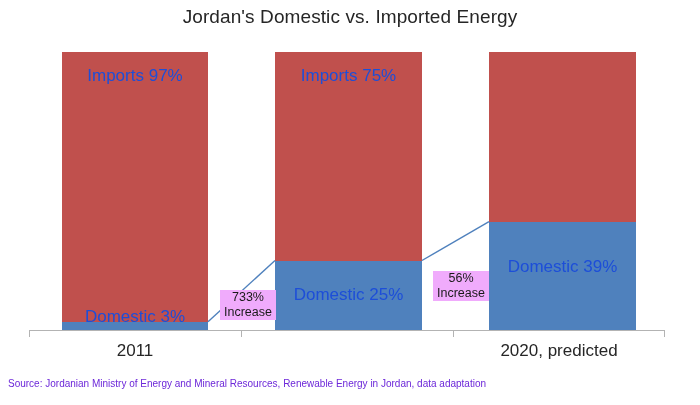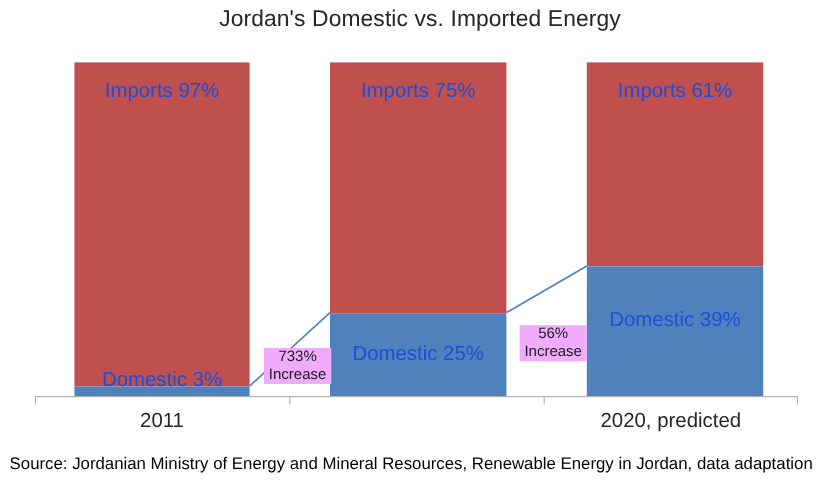--- a/index.html
+++ b/index.html
@@ -77,22 +77,22 @@
     line-height: 15px;
     color: #1a1a1a;
     background: #f0abfc;
     white-space: nowrap;
     z-index: 5;
   }
   #source-note {
     position: absolute;
     left: 8px;
     top: 378px;
-    font-size: 14px;
-    color: #000000;
+    font-size: 10px;
+    color: #6d28d9;
     white-space: nowrap;
   }
   svg.connectors {
     position: absolute;
     left: 0;
     top: 0;
     width: 700px;
     height: 405px;
     overflow: visible;
   }
@@ -116,21 +116,20 @@
     <div class="bar" style="left:275px; top:52px; width:147px; height:278px;">
       <div class="seg" style="top:0; height:208.5px; background:#C0504D;"></div>
       <div class="seg" style="top:208.5px; height:69.5px; background:#4F81BD;"></div>
       <div class="seg-label" style="top:14px;">Imports 75%</div>
       <div class="seg-label" style="top:233px;">Domestic 25%</div>
     </div>
 
     <div class="bar" style="left:489px; top:52px; width:147px; height:278px;">
       <div class="seg" style="top:0; height:169.6px; background:#C0504D;"></div>
       <div class="seg" style="top:169.6px; height:108.4px; background:#4F81BD;"></div>
-      <div class="seg-label" style="top:14px;">Imports 61%</div>
       <div class="seg-label" style="top:205px;">Domestic 39%</div>
     </div>
 
     <svg class="connectors">
       <line x1="208" y1="321.7" x2="275" y2="260.5" stroke="#4F81BD" stroke-width="1.4"></line>
       <line x1="422" y1="260.5" x2="489" y2="221.6" stroke="#4F81BD" stroke-width="1.4"></line>
     </svg>
 
     <div class="annotation" style="left:220px; top:290px; width:56px;">
       <div>733%</div>

